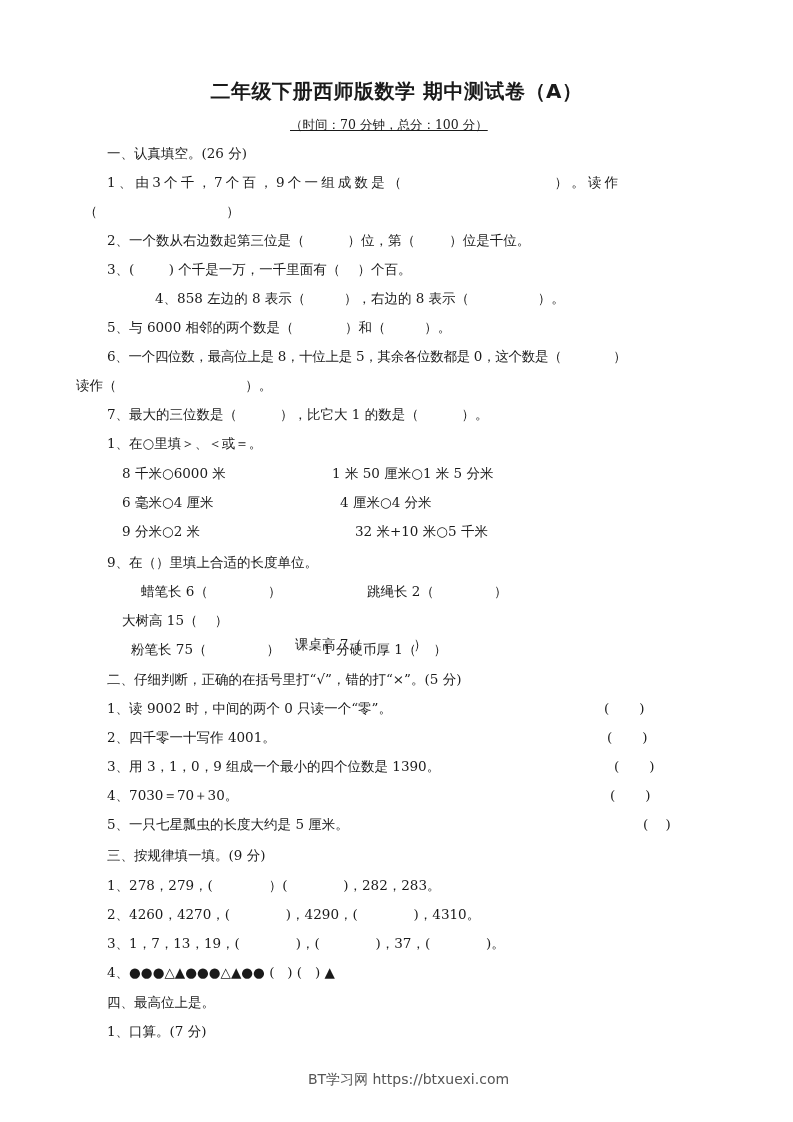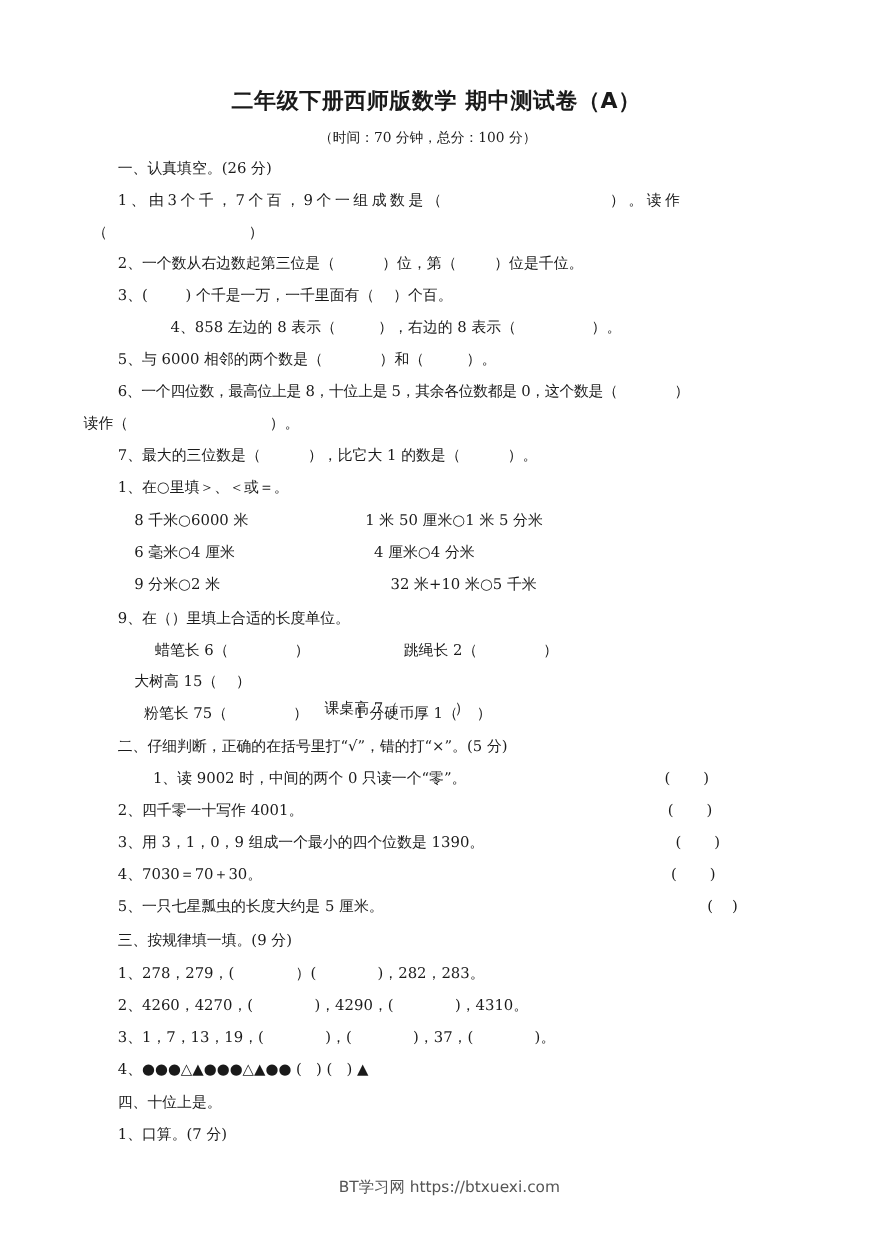--- a/index.html
+++ b/index.html
@@ -1,21 +1,21 @@
 <!DOCTYPE html>
 <html><head>
   <meta charset="utf-8">
   <style>
     html, body { margin: 0; padding: 0; background: #ffffff; }
     body { width: 793px; height: 1122px; position: relative; overflow: hidden;
            font-family: "DejaVu Serif", "Liberation Serif", serif; color: #1a1a1a; }
     .line { position: absolute; white-space: pre; font-size: 13.5px; line-height: 18px; }
     .title { position: absolute; left: 0; width: 793px; text-align: center; top: 78px;
              font-size: 20px; font-weight: bold; font-family: "DejaVu Sans", "Liberation Sans", sans-serif; letter-spacing: 0.5px; }
-    .subtitle { position: absolute; left: 290px; top: 117px; font-size: 12.5px; white-space: pre; }
+    .subtitle { position: absolute; left: 290px; top: 117px; font-size: 12.5px; white-space: pre; text-decoration: underline; }
     .footer { position: absolute; left: 0; width: 793px; text-align: center; top: 1071px;
               font-family: "DejaVu Sans", "Liberation Sans", sans-serif; font-size: 14px; color: #555; padding-left: 12px; }
   </style>
 </head>
 <body>
 
 <div class="title">二年级下册西师版数学  期中测试卷（A）</div>
 <div class="subtitle">（时间：70 分钟，总分：100 分）</div>
 
 <div class="line" style="left:107px;top:144px;">一、认真填空。(26 分)</div>
@@ -37,33 +37,33 @@
 <div class="line" style="left:355px;top:522px;">32 米+10 米○5 千米</div>
 <div class="line" style="left:107px;top:553px;">9、在（）里填上合适的长度单位。</div>
 <div class="line" style="left:141px;top:582px;">蜡笔长 6（              ）</div>
 <div class="line" style="left:367px;top:582px;">跳绳长 2（              ）</div>
 <div class="line" style="left:122px;top:611px;">大树高 15（    ）</div>
 <div class="line" style="left:295px;top:635px;">课桌高 7（            ）</div>
 <div class="line" style="left:131px;top:640px;">粉笔长 75（              ）</div>
 <div class="line" style="left:323px;top:640px;">1 分硬币厚 1（    ）</div>
 
 <div class="line" style="left:107px;top:670px;">二、仔细判断，正确的在括号里打“√”，错的打“×”。(5 分)</div>
-<div class="line" style="left:107px;top:699px;margin-left:32px;">1、读 9002 时，中间的两个 0 只读一个“零”。</div>
+<div class="line" style="left:107px;top:699px;">1、读 9002 时，中间的两个 0 只读一个“零”。</div>
 <div class="line" style="left:604px;top:699px;">(       )</div>
 <div class="line" style="left:107px;top:728px;">2、四千零一十写作 4001。</div>
 <div class="line" style="left:607px;top:728px;">(       )</div>
 <div class="line" style="left:107px;top:757px;">3、用 3，1，0，9 组成一个最小的四个位数是 1390。</div>
 <div class="line" style="left:614px;top:757px;">(       )</div>
 <div class="line" style="left:107px;top:786px;">4、7030＝70＋30。</div>
 <div class="line" style="left:610px;top:786px;">(       )</div>
 <div class="line" style="left:107px;top:815px;">5、一只七星瓢虫的长度大约是 5 厘米。</div>
 <div class="line" style="left:643px;top:815px;">(    )</div>
 
 <div class="line" style="left:107px;top:846px;">三、按规律填一填。(9 分)</div>
 <div class="line" style="left:107px;top:876px;">1、278，279，(             ）(             )，282，283。</div>
 <div class="line" style="left:107px;top:905px;">2、4260，4270，(             )，4290，(             )，4310。</div>
 <div class="line" style="left:107px;top:934px;">3、1，7，13，19，(             )，(             )，37，(             )。</div>
 <div class="line" style="left:107px;top:963px;">4、●●●△▲●●●△▲●● (   ) (   ) ▲</div>
 
-<div class="line" style="left:107px;top:993px;">四、十位上是。</div>
+<div class="line" style="left:107px;top:993px;">四、最高位上是。</div>
 <div class="line" style="left:107px;top:1022px;">1、口算。(7 分)</div>
 
 <div class="footer">BT学习网 https://btxuexi.com</div>
 
 </body></html>

